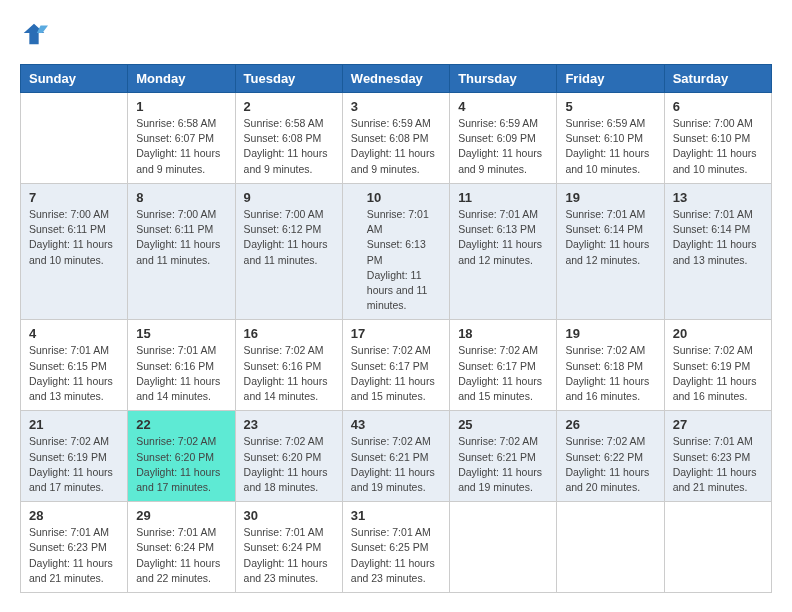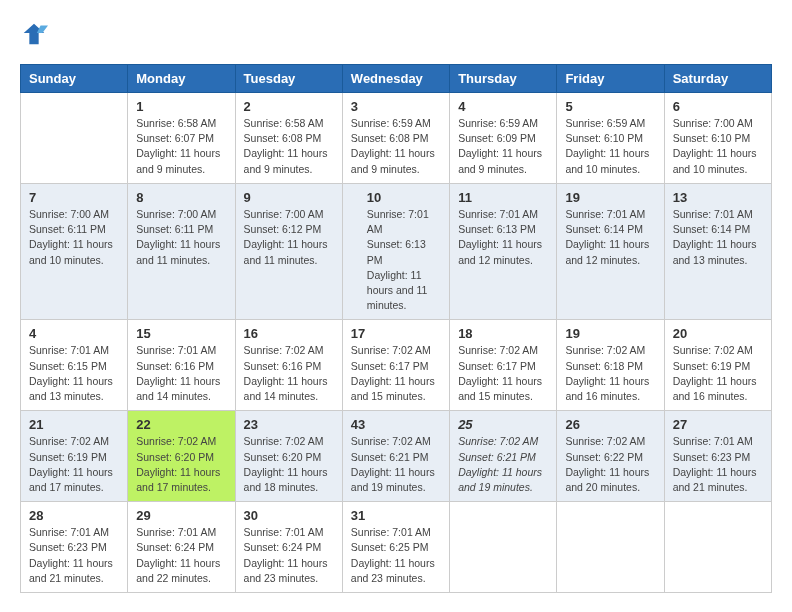--- a/index.html
+++ b/index.html
@@ -211,33 +211,33 @@
         <td>
           <span class="day-number">20</span>
           <div class="day-info">Sunrise: 7:02 AM<br>Sunset: 6:19 PM<br>Daylight: 11 hours and 16 minutes.</div>
         </td>
       </tr>
       <tr class="row-stripe-2">
         <td style="background: rgb(232, 238, 245);">
           <span class="day-number">21</span>
           <div class="day-info">Sunrise: 7:02 AM<br>Sunset: 6:19 PM<br>Daylight: 11 hours and 17 minutes.</div>
         </td>
-        <td style="background: #bef264;">
+        <td style="background: #5eead4;">
           <span class="day-number">22</span>
           <div class="day-info">Sunrise: 7:02 AM<br>Sunset: 6:20 PM<br>Daylight: 11 hours and 17 minutes.</div>
         </td>
         <td style="background: rgb(232, 238, 245);">
           <span class="day-number">23</span>
           <div class="day-info">Sunrise: 7:02 AM<br>Sunset: 6:20 PM<br>Daylight: 11 hours and 18 minutes.</div>
         </td>
         <td style="background: rgb(232, 238, 245);">
           <span class="day-number">43</span>
           <div class="day-info">Sunrise: 7:02 AM<br>Sunset: 6:21 PM<br>Daylight: 11 hours and 19 minutes.</div>
         </td>
-        <td style="background: rgb(232, 238, 245); font-style: italic;">
+        <td style="background: rgb(232, 238, 245);">
           <span class="day-number">25</span>
           <div class="day-info">Sunrise: 7:02 AM<br>Sunset: 6:21 PM<br>Daylight: 11 hours and 19 minutes.</div>
         </td>
         <td style="background: rgb(232, 238, 245); margin-top: 32px;">
           <span class="day-number">26</span>
           <div class="day-info">Sunrise: 7:02 AM<br>Sunset: 6:22 PM<br>Daylight: 11 hours and 20 minutes.</div>
         </td>
         <td style="background: rgb(232, 238, 245); margin-top: 33px;">
           <span class="day-number">27</span>
           <div class="day-info">Sunrise: 7:01 AM<br>Sunset: 6:23 PM<br>Daylight: 11 hours and 21 minutes.</div>

